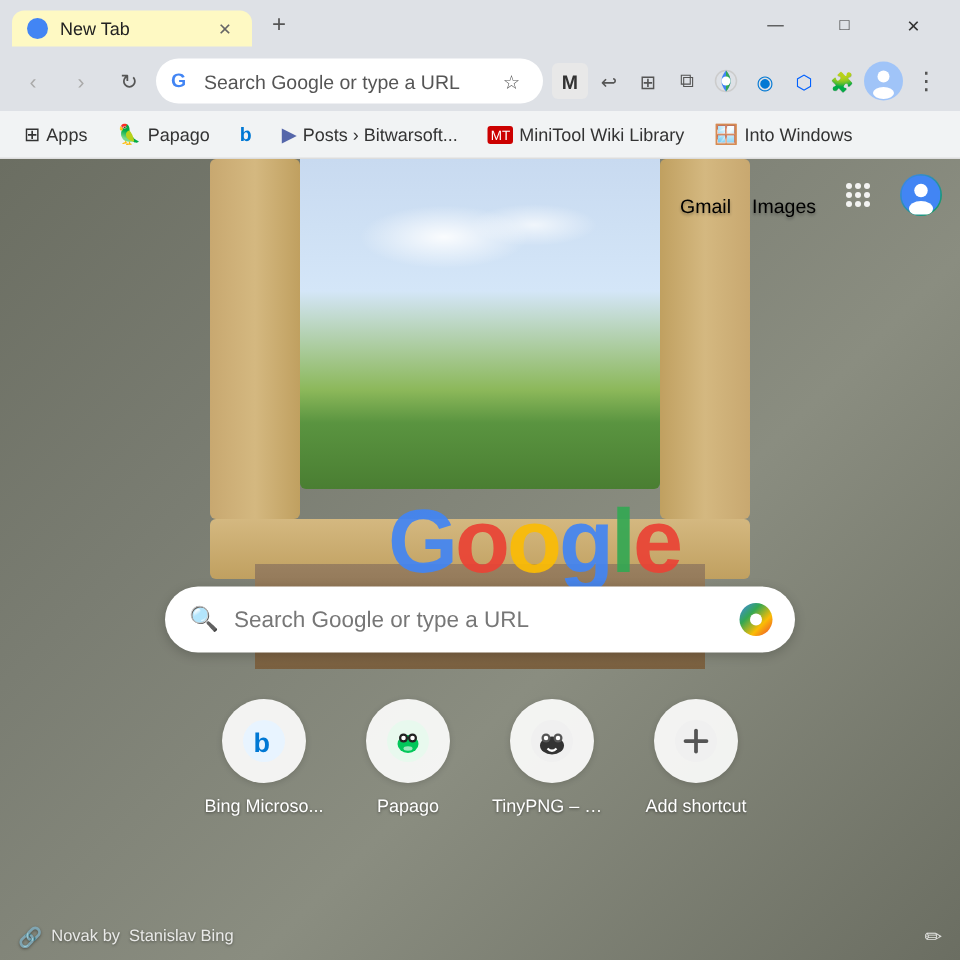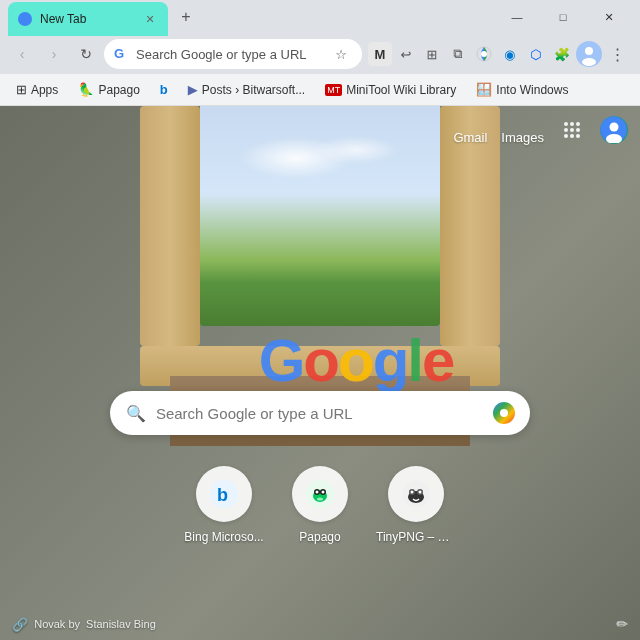--- a/index.html
+++ b/index.html
@@ -9,24 +9,24 @@
     .title-bar {
       display: flex;
       align-items: center;
       background: #dee1e6;
       height: 34px;
       padding: 0 8px;
     }
     .tab {
       display: flex;
       align-items: center;
-      background: #5eead4;
+      background: #fef9c3;
       border-radius: 8px 8px 0 0;
       padding: 0 10px;
-      height: 34px;
+      height: 24px;
       font-size: 12px;
       color: #333;
       gap: 8px;
       min-width: 160px;
       margin-top: 4px;
     }
     .tab-favicon {
       width: 14px; height: 14px;
       background: #4285f4;
       border-radius: 50%;
@@ -322,21 +322,21 @@
     .google-top-nav {
       position: absolute;
       top: 8px;
       right: 12px;
       display: flex;
       align-items: center;
       gap: 14px;
     }
     .g-nav-link {
       font-size: 13px;
-      color: #ffffff;
+      color: #000000;
       text-shadow: 0 1px 2px rgba(0,0,0,0.3);
       cursor: pointer;
       text-decoration: none;
       margin-top: 16px;
     }
     .g-apps-btn {
       width: 28px; height: 28px;
       border-radius: 50%;
       display: flex; align-items: center; justify-content: center;
       cursor: pointer;
@@ -531,20 +531,30 @@
           <circle cx="11" cy="13" r="3" fill="#555"></circle>
           <circle cx="19" cy="13" r="3" fill="#555"></circle>
           <circle cx="11" cy="13" r="1.5" fill="#fff"></circle>
           <circle cx="19" cy="13" r="1.5" fill="#fff"></circle>
           <path d="M12 20 Q15 23 18 20" stroke="#fff" stroke-width="1.5" fill="none"></path>
         </svg>
       </div>
       <span class="shortcut-label">TinyPNG – C...</span>
     </div>
 
+    <div class="shortcut-item">
+      <div class="shortcut-circle">
+        <svg width="30" height="30" viewBox="0 0 30 30">
+          <circle cx="15" cy="15" r="14" fill="#f0f0f0"></circle>
+          <line x1="15" y1="8" x2="15" y2="22" stroke="#555" stroke-width="2.5" stroke-linecap="round"></line>
+          <line x1="8" y1="15" x2="22" y2="15" stroke="#555" stroke-width="2.5" stroke-linecap="round"></line>
+        </svg>
+      </div>
+      <span class="shortcut-label">Add shortcut</span>
+    </div>
   </div>
 
   <div class="bottom-bar">
     <div class="photo-credit">
       <span class="photo-icon">🔗</span>
       <span>Novak by</span>
       <span>Stanislav Bing</span>
     </div>
     <div class="edit-icon">✏</div>
   </div>

